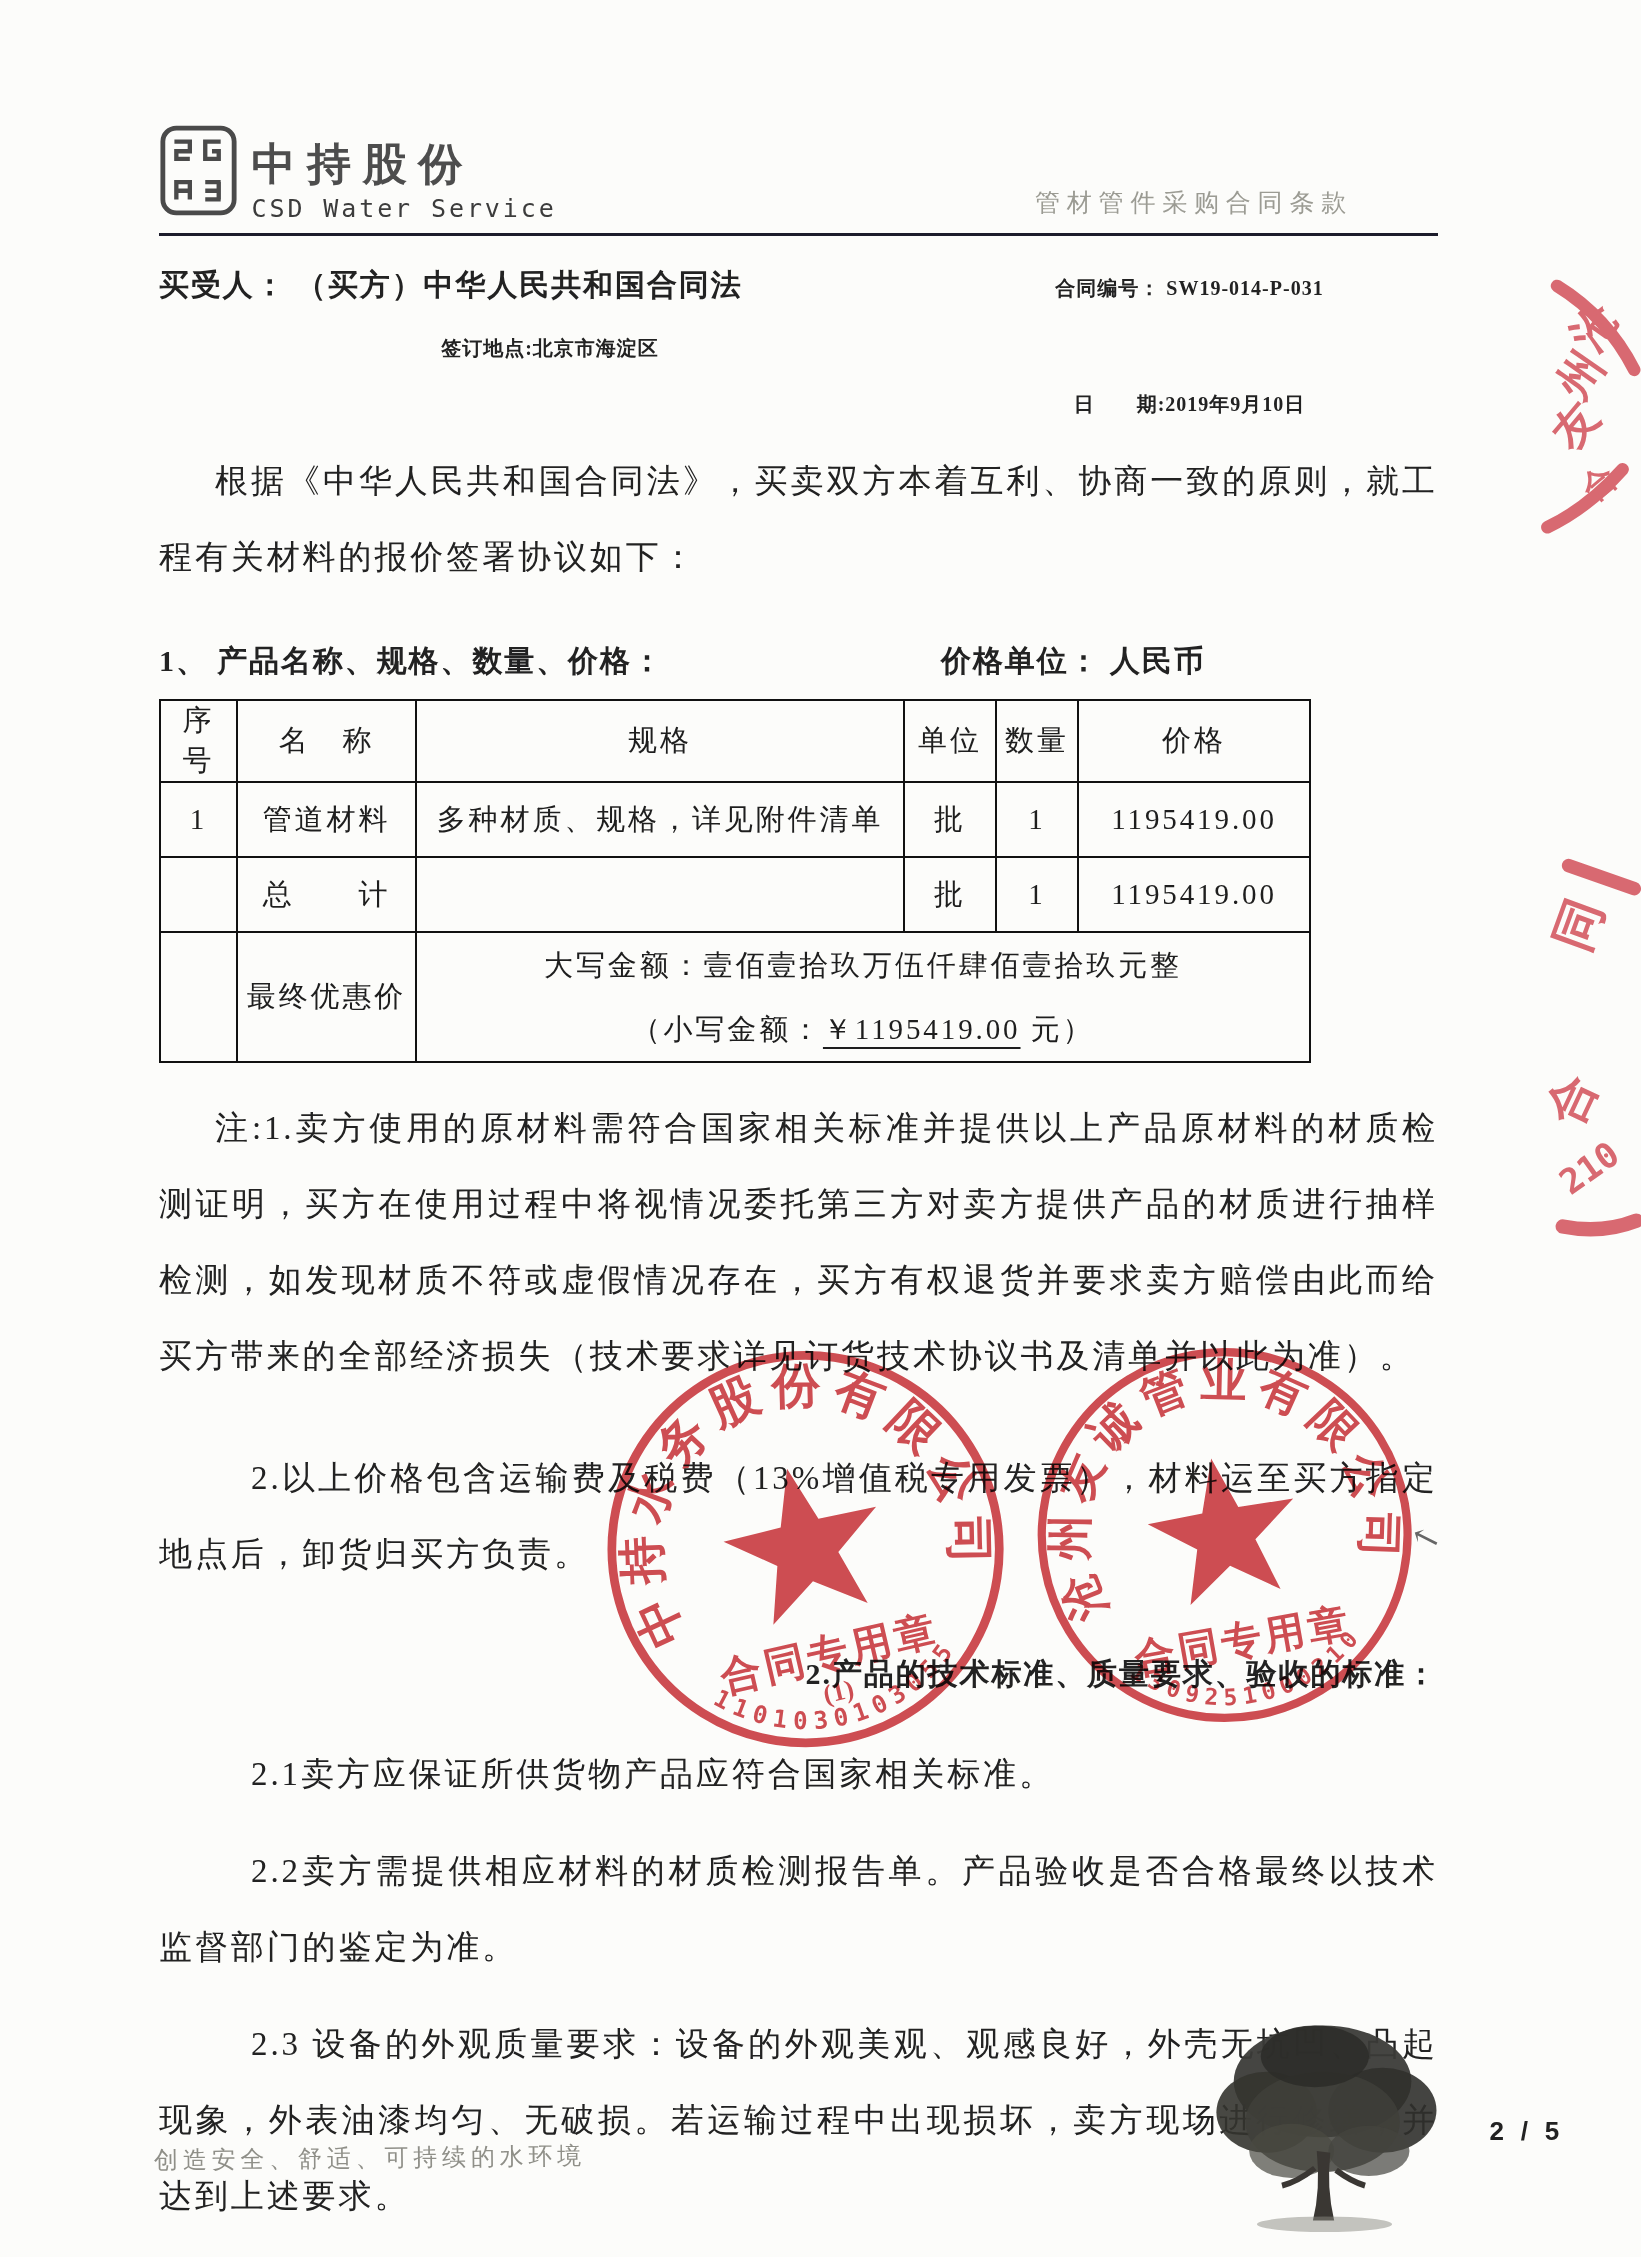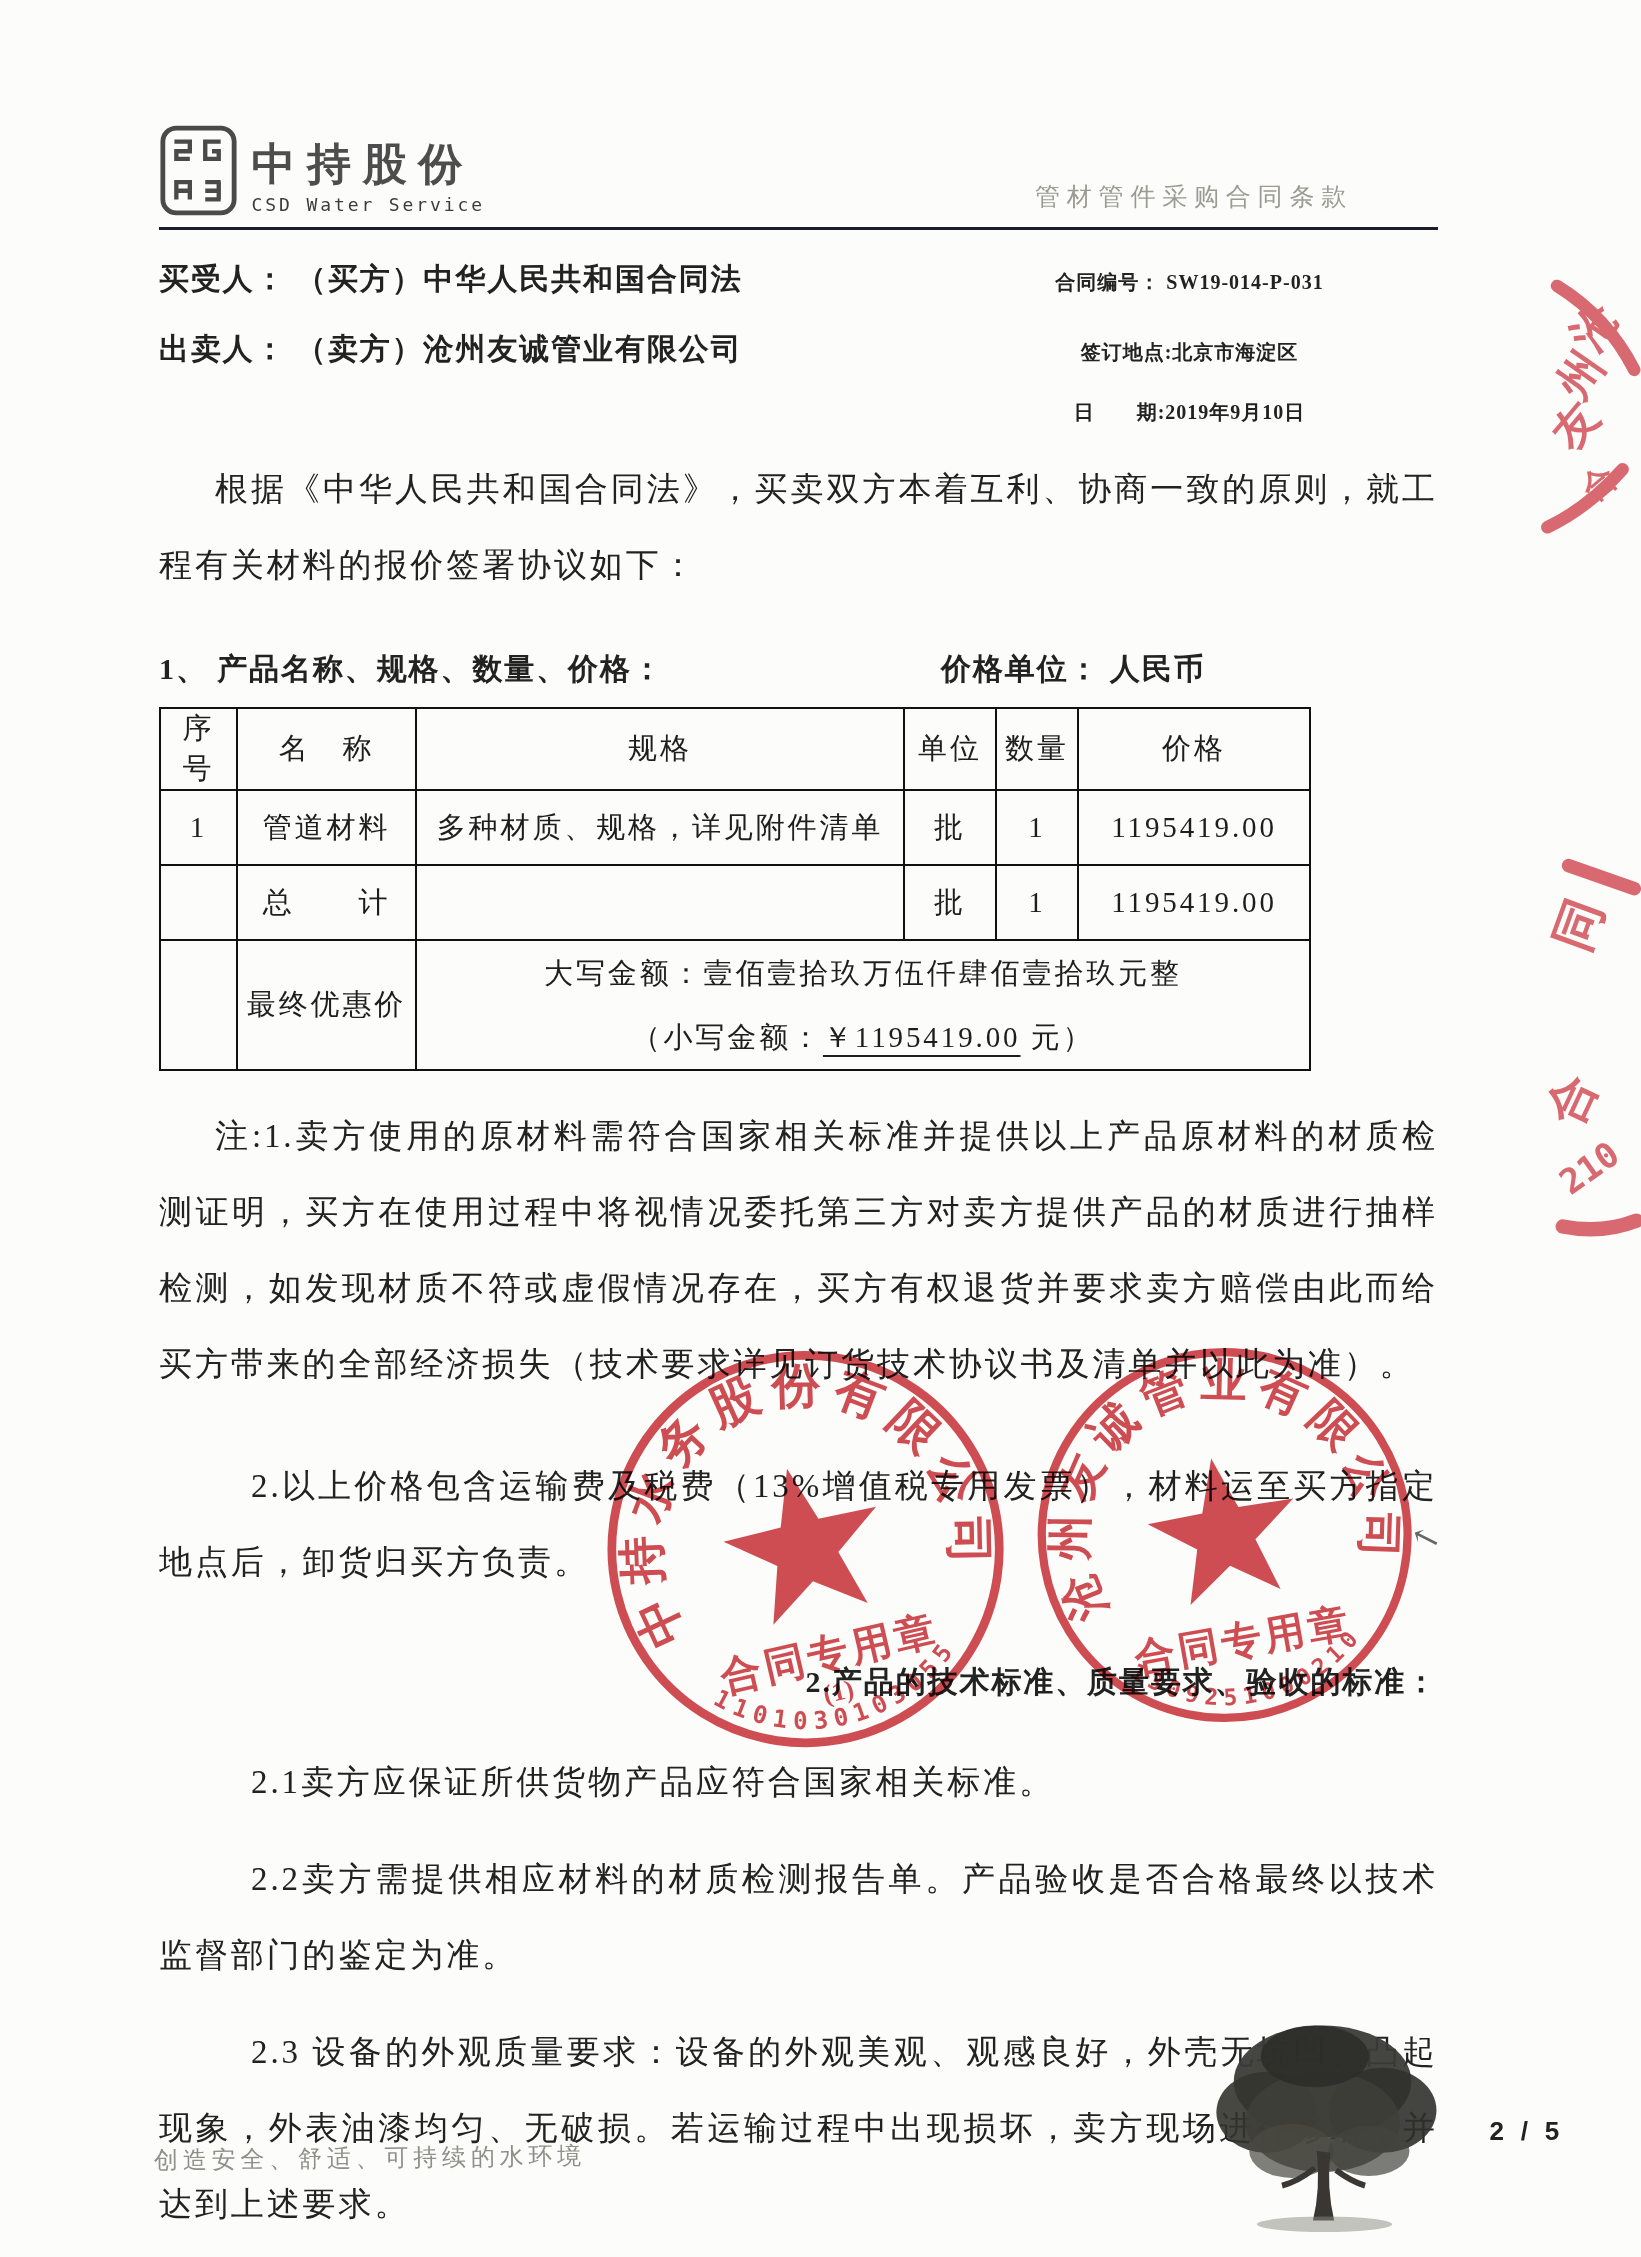--- a/index.html
+++ b/index.html
@@ -11,21 +11,21 @@
   }
   .content{position:relative;padding:124px 203px 0 159px;}
   
   .hdr{display:flex;align-items:flex-end;justify-content:space-between;
        border-bottom:3.9px solid #1c1c2b;padding-bottom:9.7px;}
   .logo{display:flex;align-items:flex-start;gap:13.5px;}
   .logo svg{display:block;}
   .brandcol{display:flex;flex-direction:column;margin-top:16px;}
   .brand{font-size:44px;font-weight:700;color:#4d4d4d;letter-spacing:11.6px;line-height:1.1;
          font-family:"Liberation Sans","DejaVu Sans",sans-serif;}
-  .brand-sub{font-size:18px;color:#3c3c3c;letter-spacing:2.9px;margin-top:5.8px;
+  .brand-sub{font-size:25px;color:#3c3c3c;letter-spacing:2.9px;margin-top:5.8px;
              font-family:"DejaVu Sans Mono",monospace;}
   .doctype{font-size:25px;color:#9b9b93;letter-spacing:6.8px;padding-right:85px;padding-bottom:3.9px;}
   
   .party-row{display:grid;grid-template-columns:1fr 497px;align-items:baseline;margin-top:29px;}
   .party-left{font-size:30px;font-weight:600;letter-spacing:1.9px;}
   .party-right{font-size:20px;font-weight:600;letter-spacing:1px;text-align:center;}
   
   .para{font-size:33px;line-height:76px;letter-spacing:2.9px;text-align:justify;margin:0;}
   .indent1{text-indent:56px;}
   .indent2{text-indent:92px;}
@@ -90,24 +90,20 @@
       <div class="party-left">
         <span>买受人：</span>
         <span>（买方）中华人民共和国合同法</span>
       </div>
       <div class="party-right">
         <span>合同编号：</span>
         <span>SW19-014-P-031</span>
       </div>
     </div>
     <div class="party-row">
-      <div class="party-left">
-        <span>出卖人：</span>
-        <span>（卖方）沧州友诚管业有限公司</span>
-      </div>
       <div class="party-right">签订地点:北京市海淀区</div>
     </div>
     <div class="party-row">
       <div class="party-left"></div>
       <div class="party-right">日　　期:2019年9月10日</div>
     </div>
 
     <p class="para indent1 intro">根据《中华人民共和国合同法》，买卖双方本着互利、协商一致的原则，就工程有关材料的报价签署协议如下：</p>
 
     <div class="sec1row">

